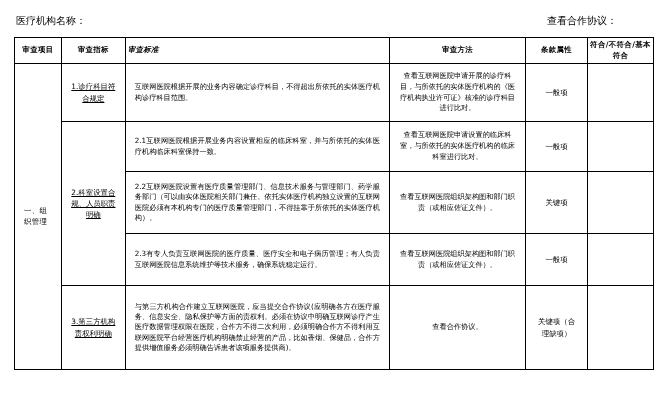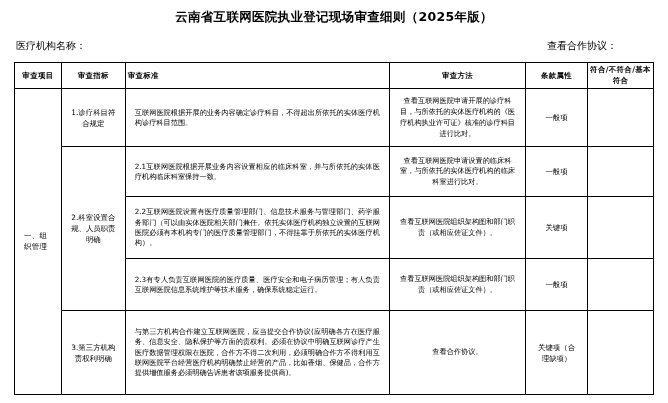--- a/index.html
+++ b/index.html
@@ -72,20 +72,21 @@
   td.cat-cell {
     vertical-align: middle;
     font-size: 7.4px;
     letter-spacing: 0.3px;
   }
   td.indicator-cell {
     text-align: center;
     vertical-align: middle;
     font-size: 7.4px;
     line-height: 1.5;
+    text-decoration: underline;
   }
   td.standard-cell {
     text-align: justify;
     text-justify: inter-ideograph;
     vertical-align: middle;
     padding: 3px 4px;
   }
   td.method-cell {
     text-align: center;
     vertical-align: middle;
@@ -107,41 +108,40 @@
   .w-std { width: 248px; }
   .w-met { width: 128px; }
   .w-att { width: 58px; }
   .w-res { width: 62px; }
 </style>
 </head>
 <body>
 
 <div class="page">
 
-  <div class="doc-title">云南省互联网医院执业登记现场审查细则（2025年版）</div>
 
   <div class="meta-row">
     <div class="meta-left"><span>医疗机构名称：</span><span></span></div>
     <div class="meta-right"><span>查看合作协议：</span><span></span></div>
   </div>
 
   <table class="audit">
     <colgroup>
       <col class="w-cat">
         <col class="w-ind">
         <col class="w-std">
       <col class="w-met">
         <col class="w-att">
         <col class="w-res">
     </colgroup>
     <thead>
       <tr>
         <th>审查项目</th>
         <th>审查指标</th>
-        <th class="col-std" style="text-align:left;">审查标准</th>
+        <th class="col-std" style="text-align:left;font-style:italic;">审查标准</th>
         <th>审查方法</th>
         <th>条款属性</th>
         <th>符合/不符合/基本符合</th>
       </tr>
     </thead>
     <tbody>
       <tr style="height:58px;">
         <td class="cat-cell" rowspan="5">一、组织管理</td>
         <td class="indicator-cell">1.诊疗科目符合规定</td>
         <td class="standard-cell">互联网医院根据开展的业务内容确定诊疗科目，不得超出所依托的实体医疗机构诊疗科目范围。</td>

